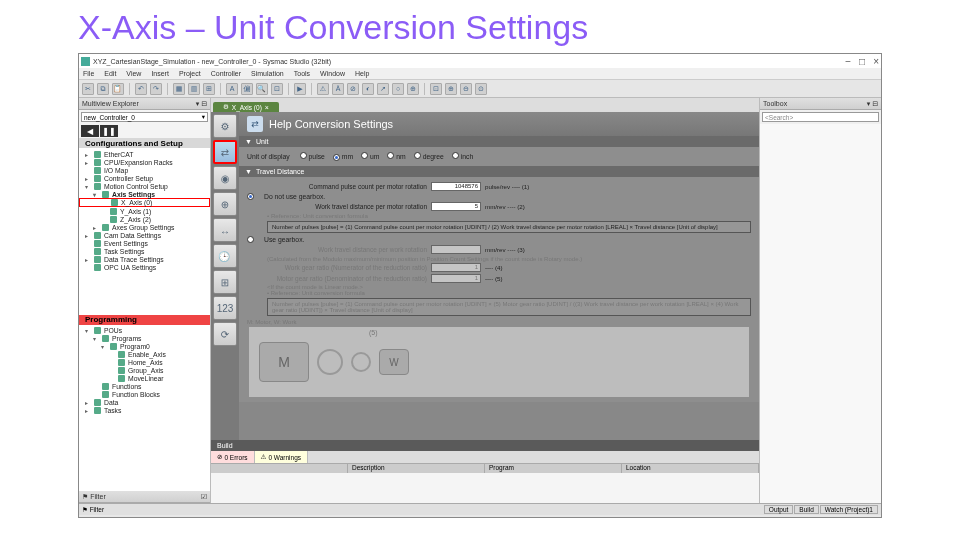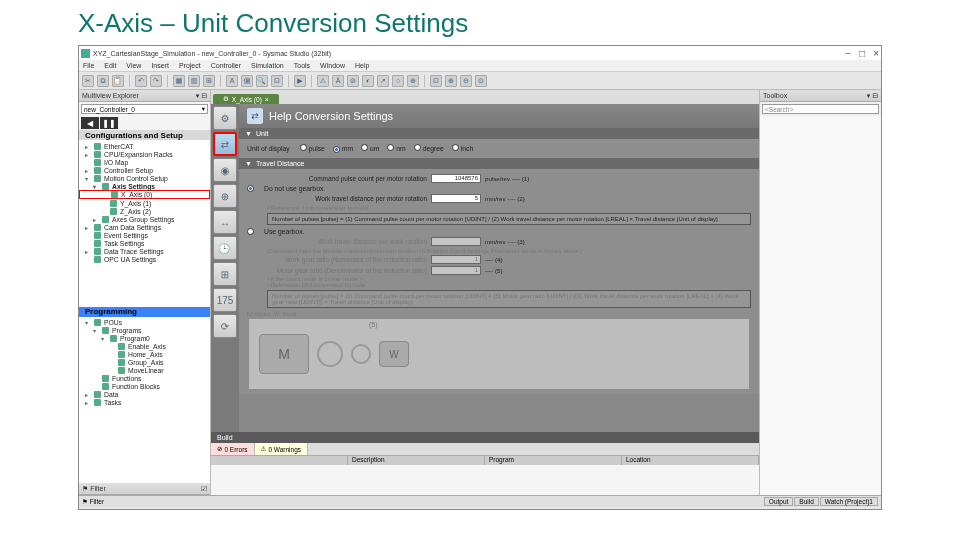--- a/index.html
+++ b/index.html
@@ -1,17 +1,17 @@
 <!DOCTYPE html>
 <html><head>
 <meta charset="utf-8">
 <style>
   * { box-sizing: border-box; margin: 0; padding: 0; font-family: "Segoe UI", Arial, sans-serif; }
   body { width: 960px; height: 540px; background: #fff; overflow: hidden; font-size: 8px; }
-  .slide-title { font-size: 26px; color: #0f766e; padding: 8px 16px 6px 78px; font-weight: 400; }
+  .slide-title { font-size: 34px; color: #8b5cf6; padding: 8px 16px 6px 78px; font-weight: 400; }
   .app { border: 1px solid #888; margin: 0 78px 0 78px; height: 465px; background: #e8e8e8; position: relative; }
   .titlebar { background: #fff; height: 14px; display: flex; align-items: center; padding: 0 2px; font-size: 7px; }
   .titlebar .icon { width: 9px; height: 9px; background: #4a9; margin-right: 3px; }
   .titlebar .title { flex: 1; color: #333; }
   .wnd-btns { display: flex; gap: 8px; font-size: 10px; color: #555; }
   .menubar { background: #f0f0f0; height: 12px; display: flex; gap: 10px; padding: 0 4px; font-size: 7px; color: #333; align-items: center; border-bottom: 1px solid #ccc; }
   .toolbar { background: #e6e6e6; height: 18px; display: flex; align-items: center; gap: 3px; padding: 0 3px; border-bottom: 1px solid #bbb; }
   .tbtn { width: 12px; height: 12px; background: #d0d0d0; border: 1px solid #aaa; border-radius: 1px; font-size: 7px; display:flex;align-items:center;justify-content:center;color:#468;}
   .tsep { width: 1px; height: 12px; background: #bbb; margin: 0 2px; }
   .body { display: flex; height: calc(100% - 58px); }
@@ -212,21 +212,21 @@
             <span class="exp">▸</span>
             <span class="ticon"></span>
             <span>Data Trace Settings</span>
           </div>
           <div class="tree-item l0">
             <span class="exp"></span>
             <span class="ticon"></span>
             <span>OPC UA Settings</span>
           </div>
         </div>
-      <div class="tree-item bold" style="background:#3b82f6">Programming</div>
+      <div class="tree-item bold" style="background:#ef4444">Programming</div>
       <div class="tree" id="tree2">
           <div class="tree-item l0">
             <span class="exp">▾</span>
             <span class="ticon"></span>
             <span>POUs</span>
           </div>
           <div class="tree-item l1">
             <span class="exp">▾</span>
             <span class="ticon"></span>
             <span>Programs</span>
@@ -289,21 +289,21 @@
       </div>
       <div class="settings">
         <div class="setnav">
           <div class="setnav-btn">⚙</div>
           <div class="setnav-btn active">⇄</div>
           <div class="setnav-btn">◉</div>
           <div class="setnav-btn">⊕</div>
           <div class="setnav-btn">↔</div>
           <div class="setnav-btn">🕒</div>
           <div class="setnav-btn">⊞</div>
-          <div class="setnav-btn">175</div>
+          <div class="setnav-btn">123</div>
           <div class="setnav-btn">⟳</div>
         </div>
         <div class="setmain">
           <div class="sethead">
             <div class="hicon">⇄</div>
             <span>Help Conversion Settings</span>
           </div>
           <div class="section-bar">▼ <span>Unit</span></div>
           <div class="section-body">
             <div class="radio-row">

